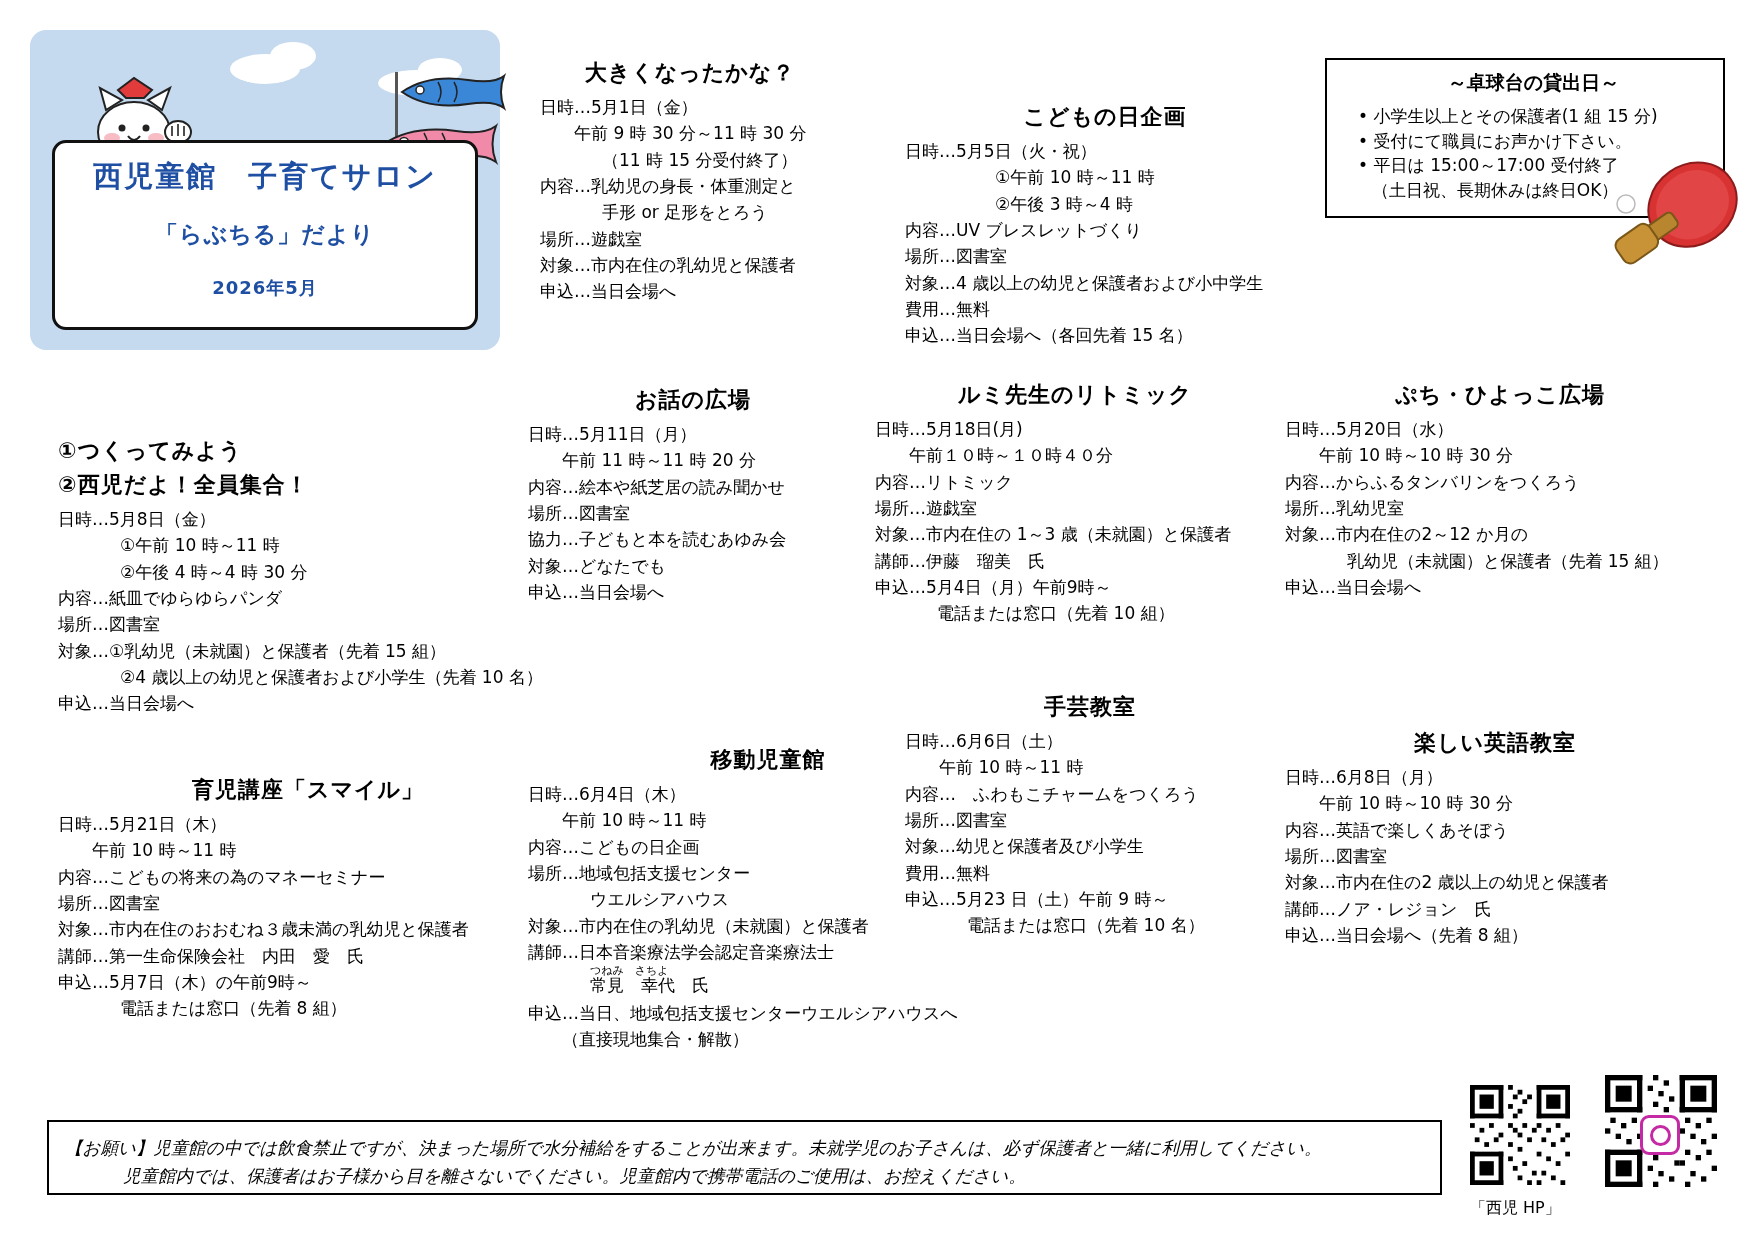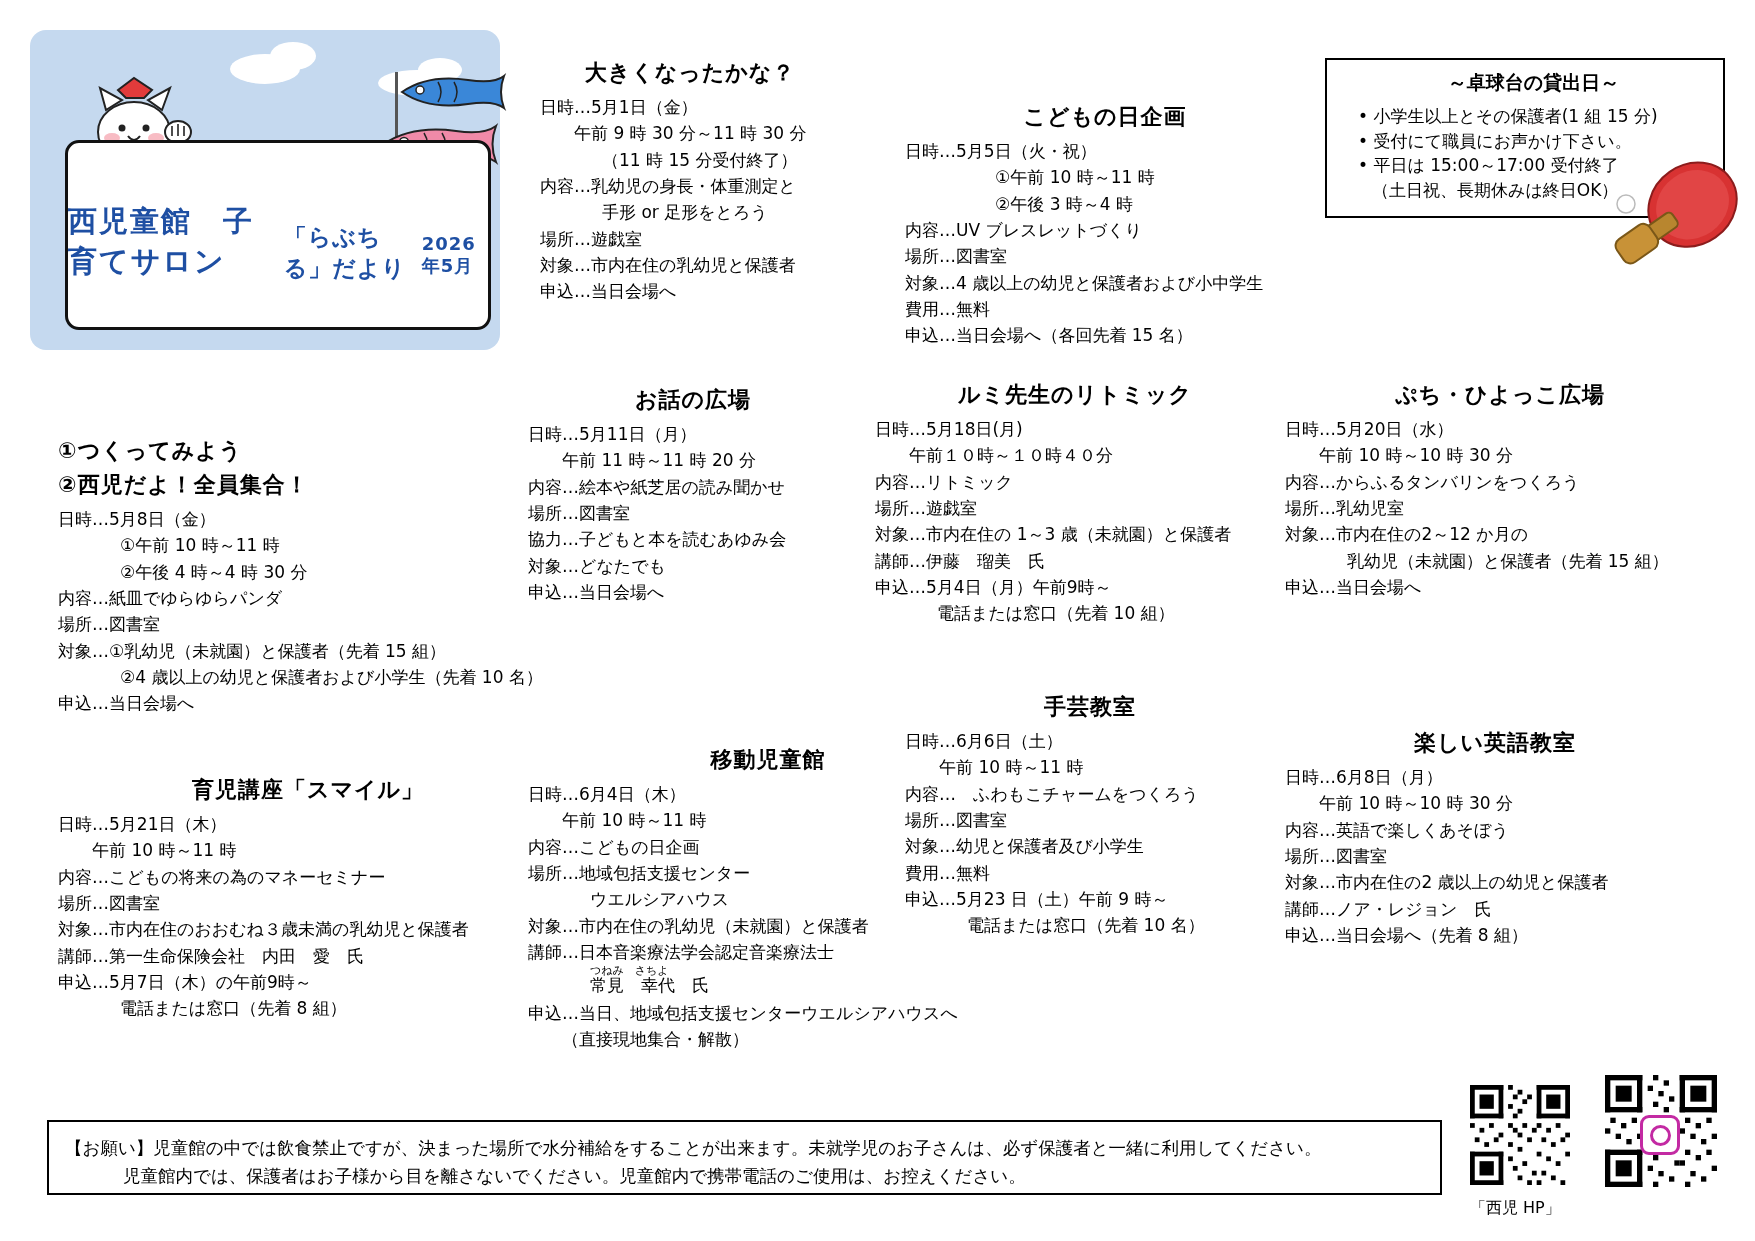--- a/index.html
+++ b/index.html
@@ -14,22 +14,22 @@
   .page{position:relative;width:1755px;height:1241px;}
 
   
   .title-card{
     position:absolute;left:30px;top:30px;width:470px;height:320px;
     background:#c5d9ef;border-radius:16px;
   }
   .title-inner{
     position:absolute;left:22px;top:110px;width:426px;height:190px;
     background:#ffffff;border:3px solid #111;border-radius:14px;
-    display:flex;flex-direction:row;align-items:center;justify-content:flex-start;
-    padding-top:14px;box-sizing:border-box;margin-left:13px;
+    display:flex;flex-direction:column;align-items:center;justify-content:flex-start;
+    padding-top:14px;box-sizing:border-box;
   }
   .title-main{font-size:29px;font-weight:700;color:#1e4fa3;letter-spacing:2px;}
   .title-sub{font-size:23px;font-weight:700;color:#1e4fa3;margin-top:22px;letter-spacing:1px;}
   .title-date{font-size:18px;font-weight:700;color:#1e4fa3;margin-top:26px;letter-spacing:1px;}
 
   
   .cat{position:absolute;left:52px;top:44px;width:120px;height:92px;}
   .cloud{position:absolute;background:#ffffff;border-radius:50%;}
   .koi-pole{position:absolute;background:#555;}
   .koi{position:absolute;}
@@ -58,21 +58,21 @@
   .cont{font-size:17px;line-height:1.55;}
   .ind1{padding-left:34px;}
   .ind2{padding-left:62px;}
   .ind3{padding-left:90px;}
   .rb{font-size:11px;display:block;line-height:1;}
 
   
   .note{
     position:absolute;left:47px;top:1120px;width:1395px;height:75px;
     border:2px solid #000;box-sizing:border-box;padding:12px 16px;
-    font-size:17.5px;line-height:1.6;
+    font-size:17.5px;line-height:1.6;font-style:italic;
   }
   .note .l2{padding-left:58px;}
 
   
   .qr{position:absolute;image-rendering:pixelated;}
   .qr-cap{position:absolute;font-size:16px;}
   .ig-badge{
     position:absolute;width:34px;height:34px;border-radius:9px;
     background:#ffffff;border:3px solid #c32aa3;display:flex;
     align-items:center;justify-content:center;

